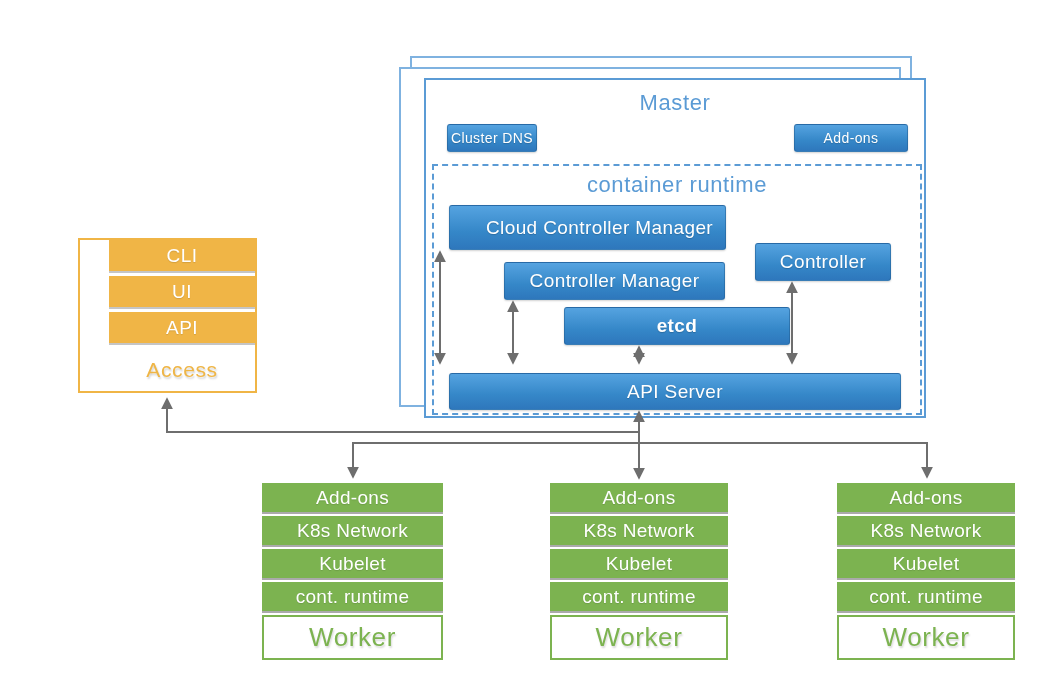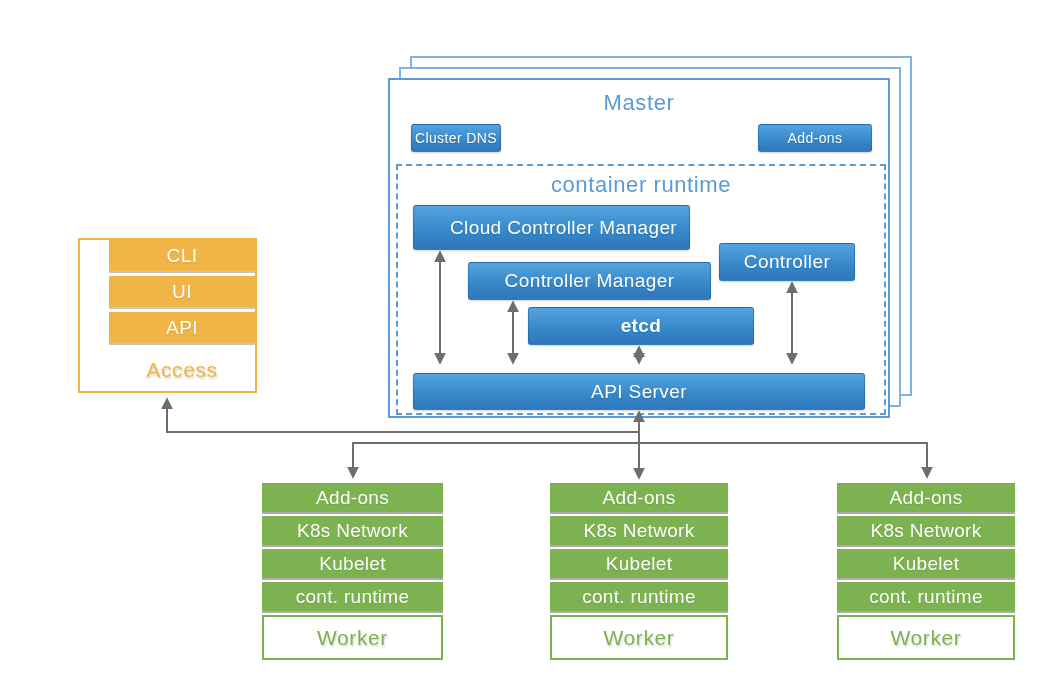--- a/index.html
+++ b/index.html
@@ -4,21 +4,21 @@
 <style>
   html,body{margin:0;padding:0;background:#ffffff;}
   .canvas{
     position:relative;width:1040px;height:690px;background:#ffffff;overflow:hidden;
     font-family:"Liberation Sans","DejaVu Sans",sans-serif;
   }
   .abs{position:absolute;box-sizing:border-box;}
 
   
   .layer{background:#ffffff;border:2px solid #7FB2E0;}
-  .master{background:#ffffff;border:2px solid #5B9BD5;}
+  .master{background:#ffffff;border:2px solid #5B9BD5;margin-left:36px;}
   .blue-title{color:#5B9BD5;font-size:22px;letter-spacing:.6px;text-align:center;}
 
   .blue-box{
     background:linear-gradient(180deg,#55A3E0 0%,#3587C8 60%,#2E77BC 100%);
     border:1px solid rgba(34,94,148,.55);
     border-radius:3px;
     color:#ffffff;
     display:flex;align-items:center;justify-content:center;
     text-shadow:0 1px 1px rgba(0,0,0,.18);
     box-shadow:0 1px 2px rgba(0,0,0,.18);
@@ -49,21 +49,21 @@
   .green-box{
     background:#7CB350;color:#ffffff;font-size:19px;letter-spacing:.3px;
     height:29px;flex:none;display:flex;align-items:center;justify-content:center;
     box-shadow:0 2px 0 0 rgba(125,125,125,.65);
     margin-bottom:4px;
     text-shadow:0 1px 1px rgba(0,0,0,.12);
   }
   .worker-label{
     flex:1;border:2px solid #7CB350;background:#ffffff;
     display:flex;align-items:center;justify-content:center;
-    color:#7CB350;font-size:21px;letter-spacing:.6px;
+    color:#7CB350;font-size:26px;letter-spacing:.6px;
     text-shadow:1px 2px 2px rgba(0,0,0,.15);
   }
 
   svg.connectors{position:absolute;left:0;top:0;pointer-events:none;}
 </style>
 </head>
 <body>
 
 <div class="canvas">
 
@@ -84,21 +84,21 @@
       <div class="abs blue-title" style="left:0;top:6px;width:100%;">container runtime</div>
 
       <div class="abs blue-box blue-lg" style="left:15px;top:39px;width:277px;height:45px;padding-left:24px;">
         <span>Cloud Controller Manager</span>
       </div>
 
       <div class="abs blue-box blue-lg" style="left:321px;top:77px;width:136px;height:38px;">
         <span>Controller</span>
       </div>
 
-      <div class="abs blue-box blue-lg" style="left:70px;top:96px;width:243px;height:38px;">
+      <div class="abs blue-box blue-lg" style="left:70px;top:96px;width:221px;height:38px;">
         <span>Controller Manager</span>
       </div>
 
       <div class="abs blue-box blue-lg" style="left:130px;top:141px;width:226px;height:38px;font-weight:bold;">
         <span>etcd</span>
       </div>
 
       <div class="abs blue-box blue-lg" style="left:15px;top:207px;width:452px;height:37px;">
         <span>API Server</span>
       </div>

